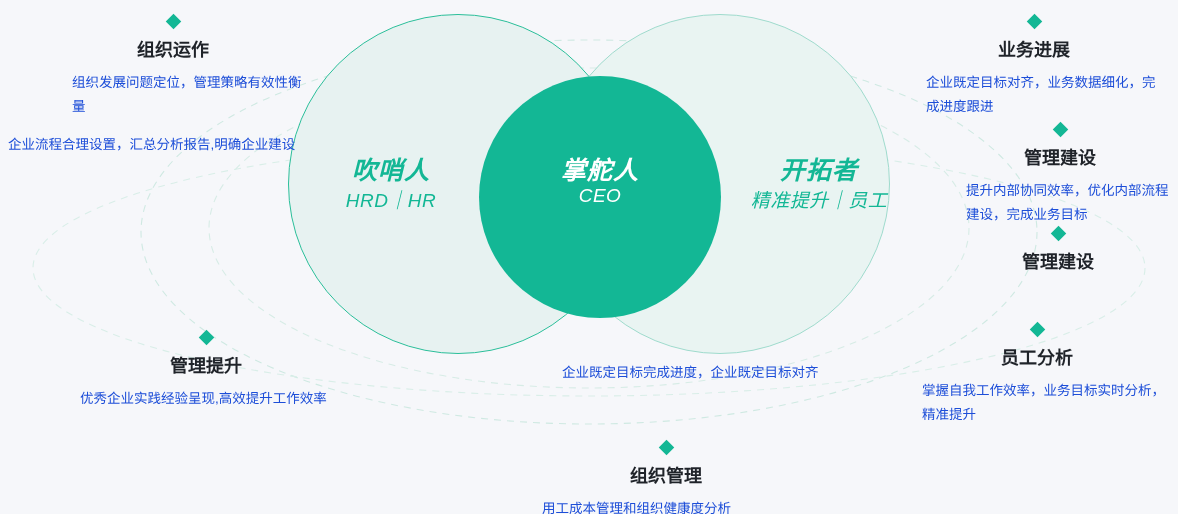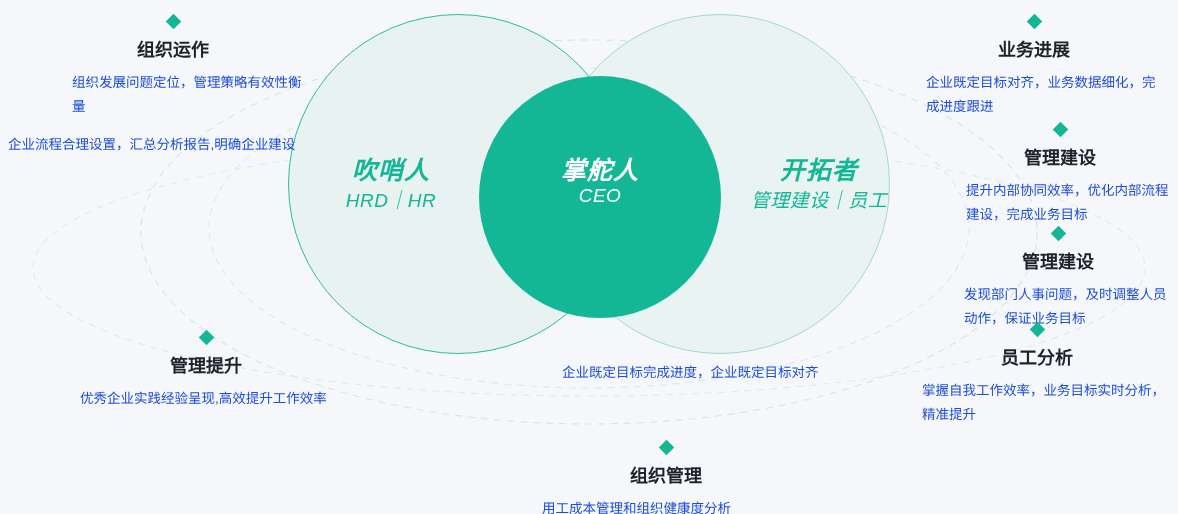--- a/index.html
+++ b/index.html
@@ -100,21 +100,21 @@
     <div class="venn-sub">HRD｜HR</div>
   </div>
 
   <div class="venn-label" id="label-center">
     <div class="venn-title">掌舵人</div>
     <div class="venn-sub">CEO</div>
   </div>
 
   <div class="venn-label" id="label-right">
     <div class="venn-title">开拓者</div>
-    <div class="venn-sub">管理建设｜员工</div>
+    <div class="venn-sub">精准提升｜员工</div>
   </div>
 
   <div class="item" id="item-zzyz">
     <div class="item-head">
       <span class="diamond"></span>
       <span>组织运作</span>
     </div>
     <div class="item-desc indent-2">组织发展问题定位，管理策略有效性衡量</div>
   </div>
 
@@ -157,21 +157,20 @@
       <span>管理建设</span>
     </div>
     <div class="item-desc indent-1">提升内部协同效率，优化内部流程建设，完成业务目标</div>
   </div>
 
   <div class="item" id="item-gljs">
     <div class="item-head">
       <span class="diamond"></span>
       <span>管理建设</span>
     </div>
-    <div class="item-desc indent-1">发现部门人事问题，及时调整人员动作，保证业务目标</div>
   </div>
 
   <div class="item" id="item-ygfx">
     <div class="item-head">
       <span class="diamond"></span>
       <span>员工分析</span>
     </div>
     <div class="item-desc indent-1">掌握自我工作效率，业务目标实时分析，精准提升</div>
   </div>
 

